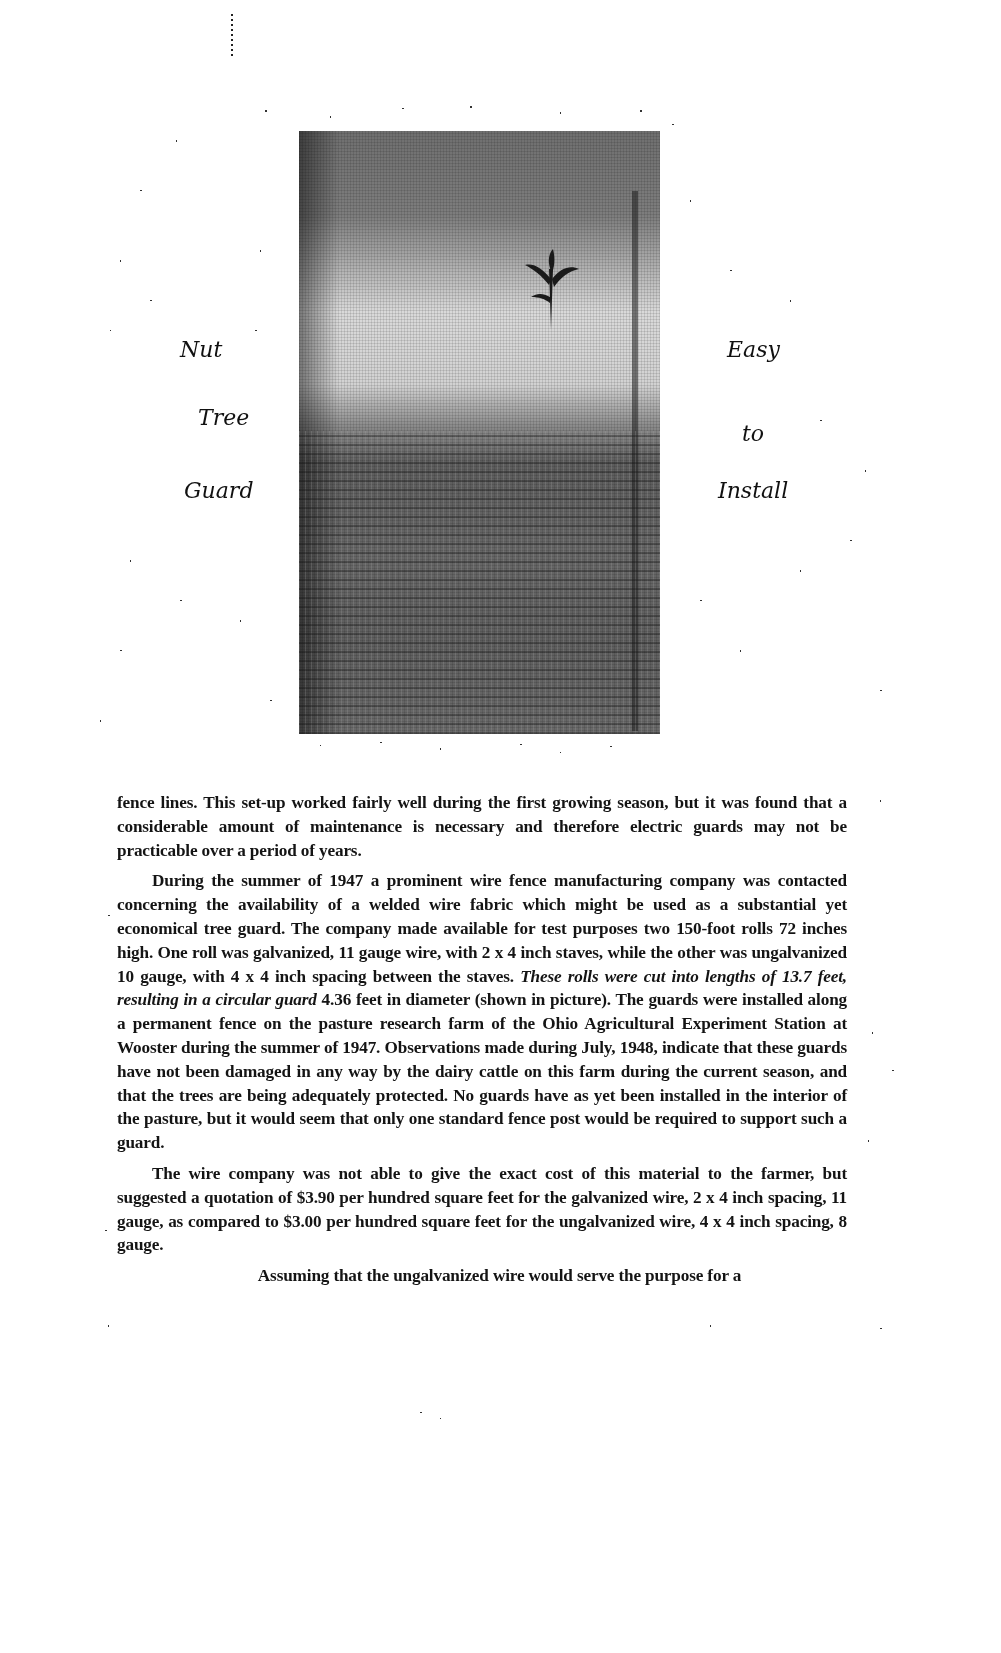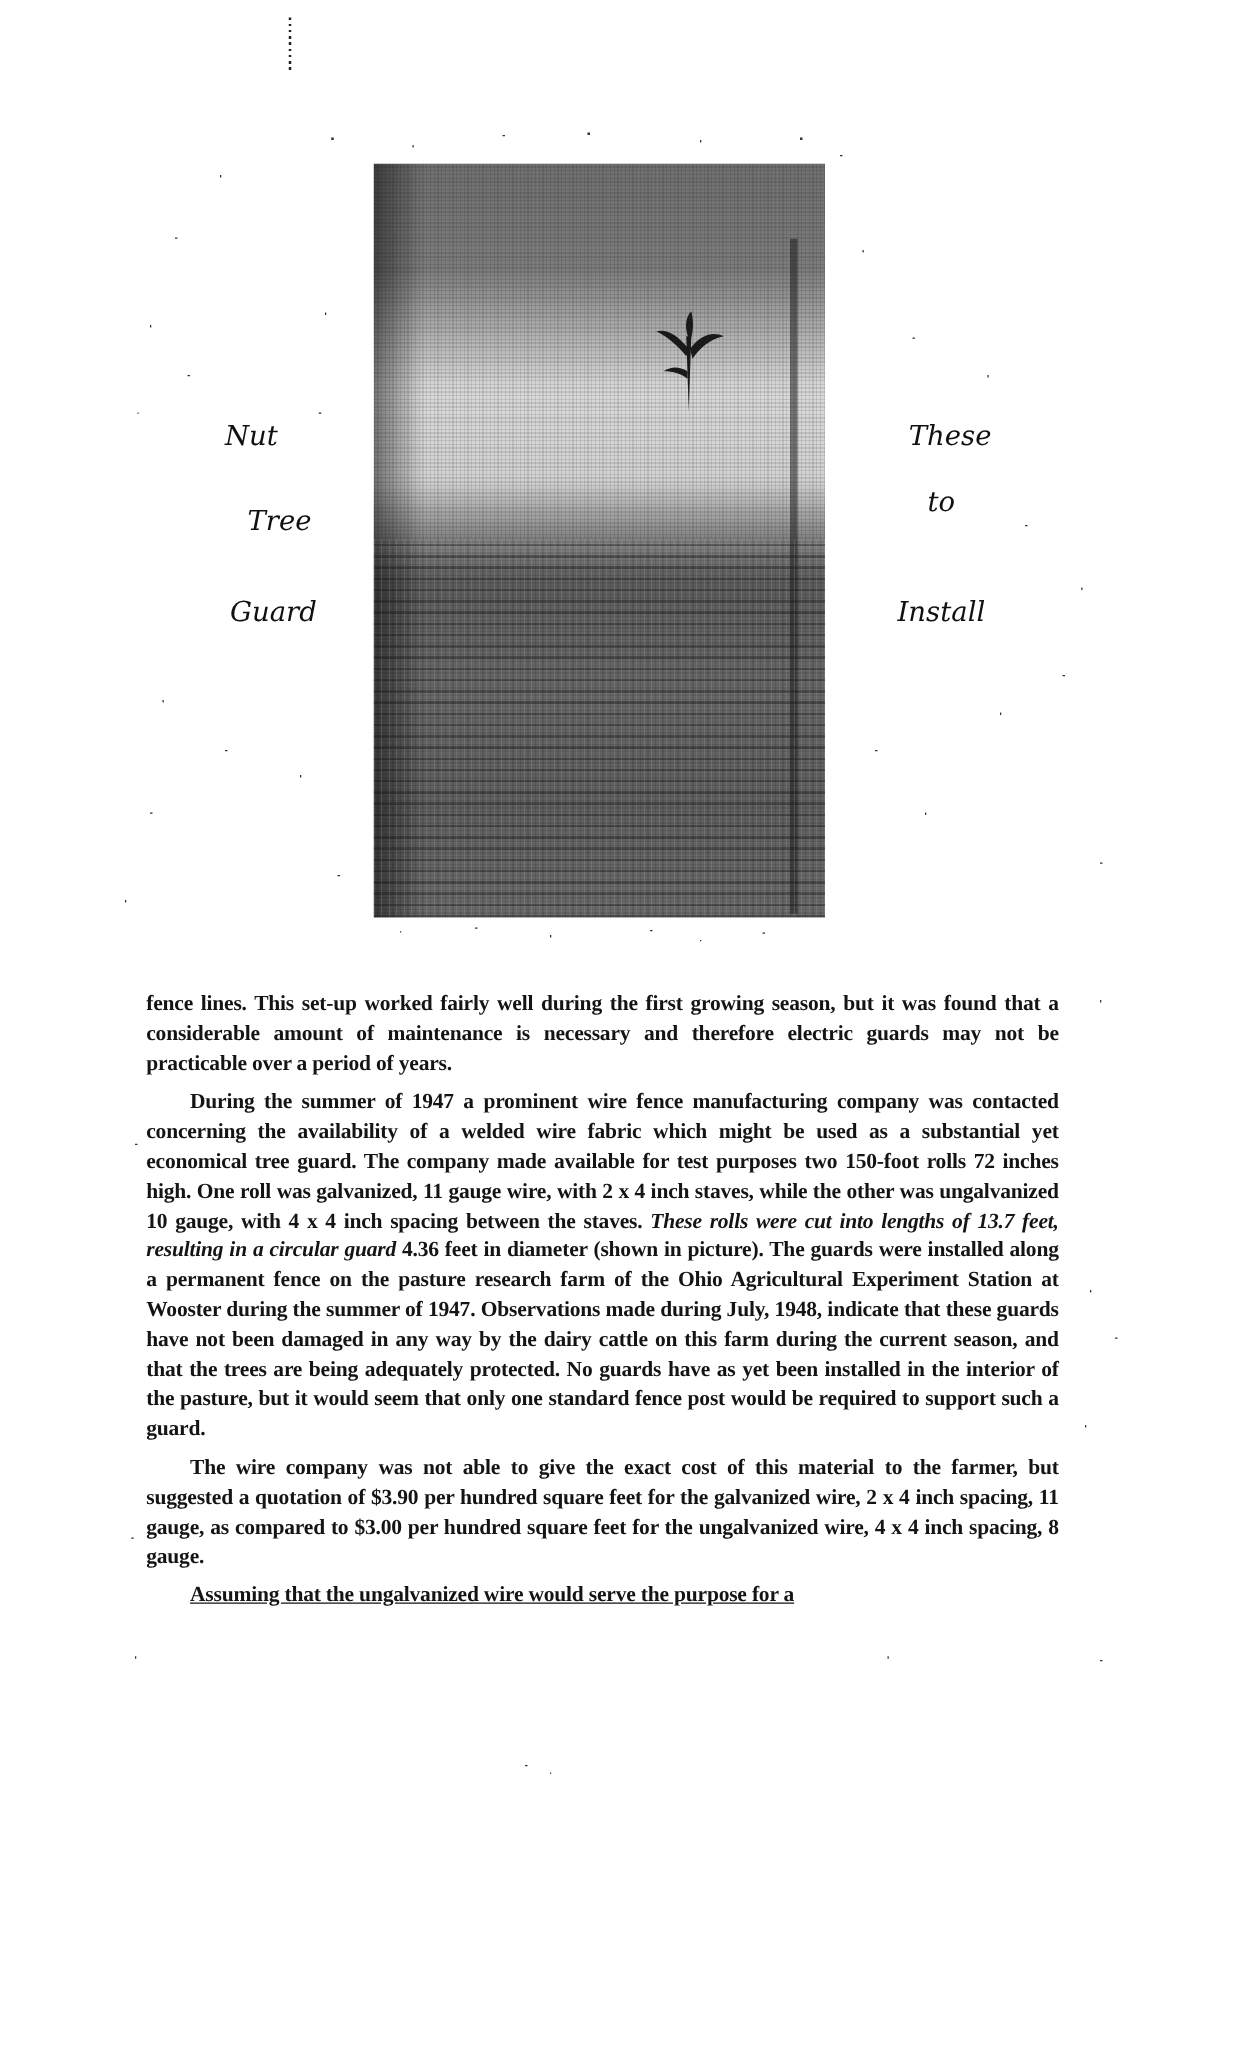--- a/index.html
+++ b/index.html
@@ -109,24 +109,24 @@
         <path d="M30 22 C26 12 28 4 32 0 C34 8 34 16 31 24 Z"></path>
         <path d="M29 48 C22 44 16 44 10 48 C18 48 24 50 29 54 Z"></path>
       </g>
     </svg>
   </div>
 
   <div class="side-label" style="left:180px; top:337px;">Nut</div>
   <div class="side-label" style="left:185px; top:405px;margin-left:13px;">Tree</div>
   <div class="side-label" style="left:184px; top:478px;font-style:italic;">Guard</div>
 
-  <div class="side-label" style="left:727px; top:337px;">These</div>
-  <div class="side-label" style="left:742px; top:390px;">to</div>
+  <div class="side-label" style="left:727px; top:337px;">Easy</div>
+  <div class="side-label" style="left:742px; top:421px;">to</div>
   <div class="side-label" style="left:718px; top:478px;">Install</div>
 
   <div class="body-text">
     <p class="first">fence lines. This set-up worked fairly well during the first growing season, but it was found that a considerable amount of maintenance is necessary and therefore electric guards may not be practicable over a period of years.</p>
     <p><span>During the summer of 1947 a prominent wire fence manufacturing company was contacted concerning the availability of a welded wire fabric which might be used as a substantial yet economical tree guard. The company made available for test purposes two 150-foot rolls 72 inches high. One roll was galvanized, 11 gauge wire, with 2 x 4 inch staves, while the other was ungalvanized 10 gauge, with 4 x 4 inch spacing between the staves. </span><span class="ital">These rolls were cut into lengths of 13.7 feet, resulting in a circular guard</span><span> 4.36 feet in diameter (shown in picture). The guards were installed along a permanent fence on the pasture research farm of the Ohio Agricultural Experiment Station at Wooster during the summer of 1947. Observations made during July, 1948, indicate that these guards have not been damaged in any way by the dairy cattle on this farm during the current season, and that the trees are being adequately protected. No guards have as yet been installed in the interior of the pasture, but it would seem that only one standard fence post would be required to support such a guard.</span></p>
     <p>The wire company was not able to give the exact cost of this material to the farmer, but suggested a quotation of $3.90 per hundred square feet for the galvanized wire, 2 x 4 inch spacing, 11 gauge, as compared to $3.00 per hundred square feet for the ungalvanized wire, 4 x 4 inch spacing, 8 gauge.</p>
-    <p style="text-align:left;text-decoration:underline;">Assuming that the ungalvanized wire would serve the purpose for a</p>
+    <p style="text-align:center;">Assuming that the ungalvanized wire would serve the purpose for a</p>
   </div>
 
 </div>
 
 </body></html>

